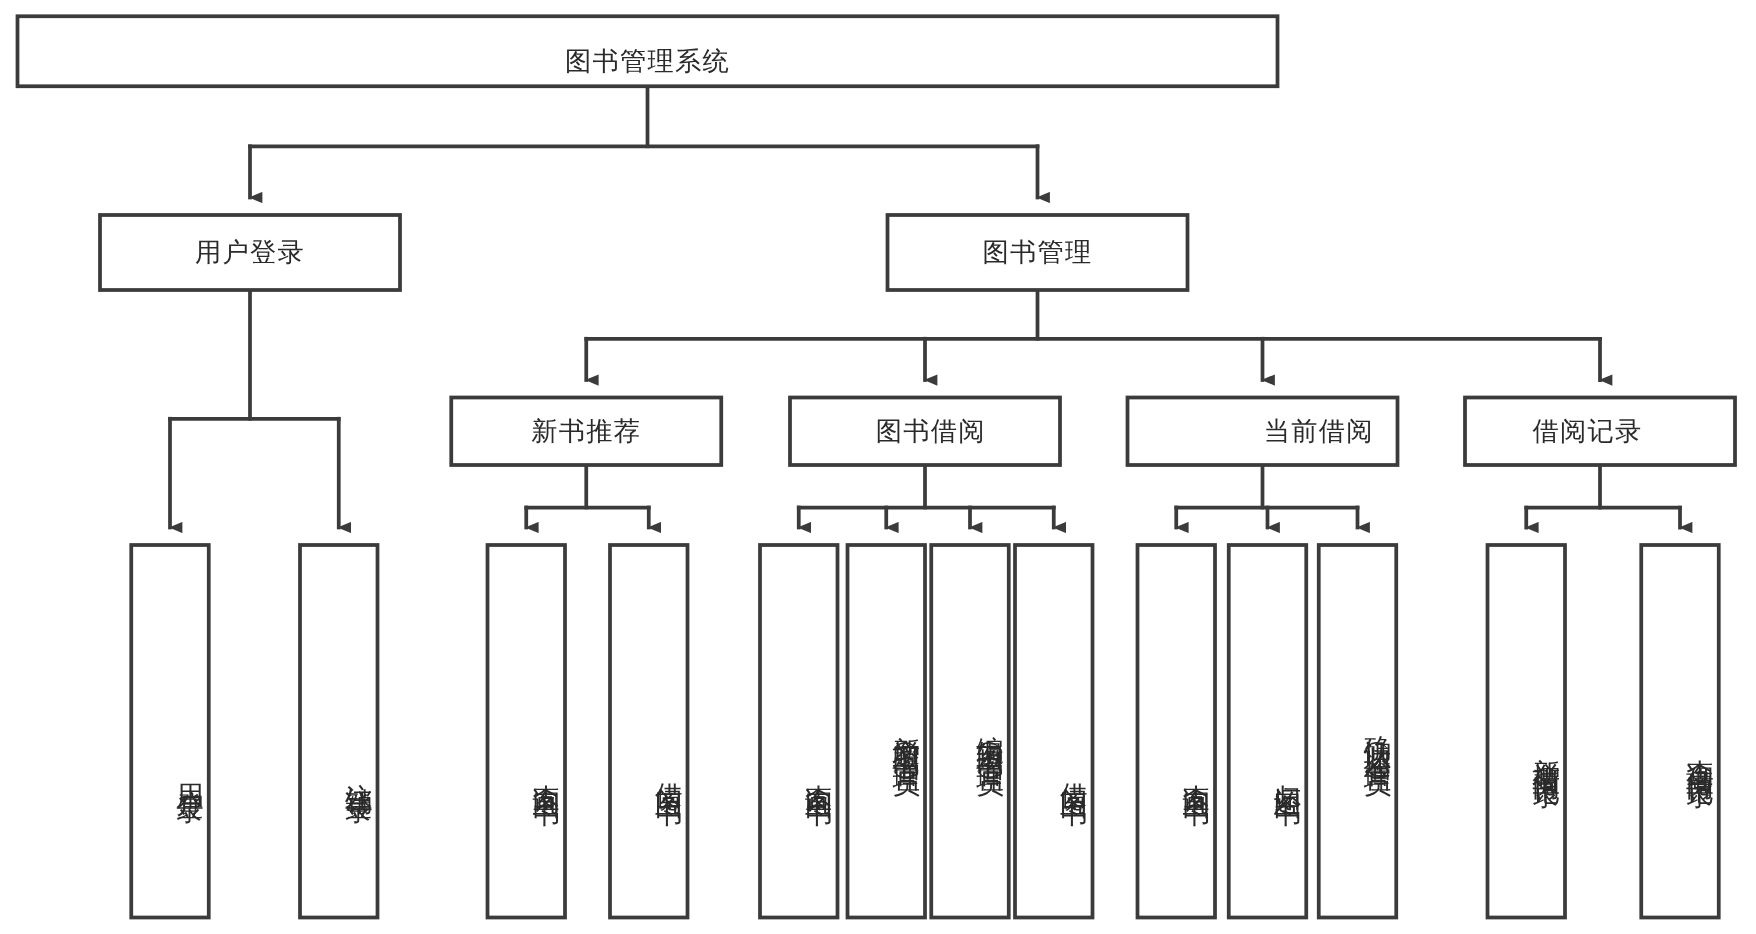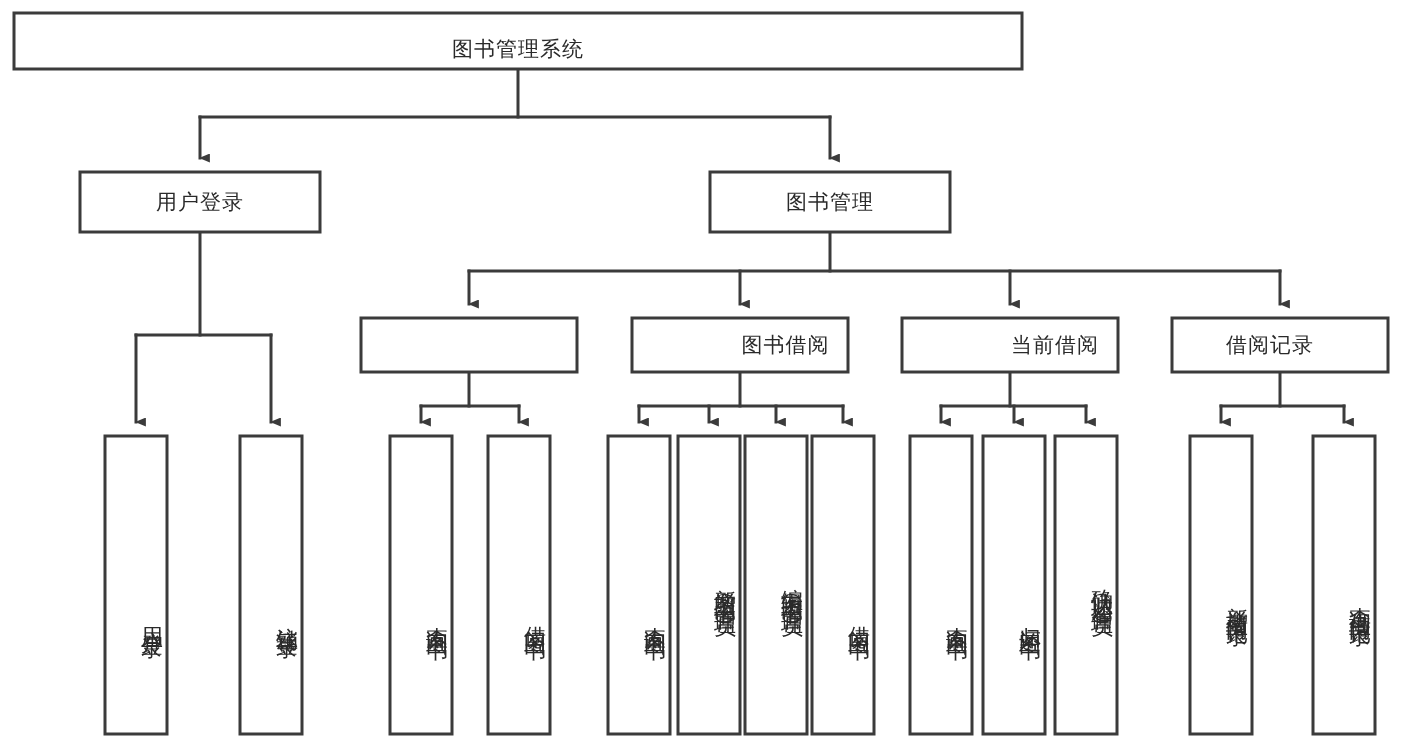--- a/index.html
+++ b/index.html
@@ -126,21 +126,22 @@
     <rect class="node-box" x="1055" y="436" width="62" height="298"></rect>
     <rect class="node-box" x="1190" y="436" width="62" height="298"></rect>
     <rect class="node-box" x="1313" y="436" width="62" height="298"></rect>
   </svg>
 
   <div class="node-label" style="left:14px;top:13px;width:1008px;height:72px;">图书管理系统</div>
 
   <div class="node-label" style="left:80px;top:172px;width:240px;height:60px;">用户登录</div>
   <div class="node-label" style="left:710px;top:172px;width:240px;height:60px;">图书管理</div>
 
-  <div class="node-label" style="left:657px;top:318px;width:257px;height:54px;text-align:right;">图书借阅</div>
+  <div class="node-label" style="left:361px;top:318px;width:216px;height:54px;">新书推荐</div>
+  <div class="node-label" style="left:616px;top:318px;width:257px;height:54px;text-align:right;">图书借阅</div>
   <div class="node-label" style="left:902px;top:318px;width:216px;height:54px;padding-left:45px;">当前借阅</div>
   <div class="node-label" style="left:1172px;top:318px;width:196px;height:54px;">借阅记录</div>
 
   <div class="node-label vertical" style="left:105px;top:436px;width:62px;height:298px;padding-top:64px;">用户登录</div>
   <div class="node-label vertical" style="left:240px;top:436px;width:62px;height:298px;padding-top:64px;">注销登录</div>
   <div class="node-label vertical" style="left:390px;top:436px;width:62px;height:298px;padding-top:64px;">查询图书</div>
   <div class="node-label vertical" style="left:488px;top:436px;width:62px;height:298px;padding-top:64px;">借阅图书</div>
   <div class="node-label vertical" style="left:608px;top:436px;width:62px;height:298px;padding-top:64px;">查询图书</div>
   <div class="node-label vertical" style="left:678px;top:436px;width:62px;height:298px;padding-top:8px;">新增图书（管理员）</div>
   <div class="node-label vertical" style="left:745px;top:436px;width:62px;height:298px;padding-top:8px;">编辑图书（管理员）</div>

